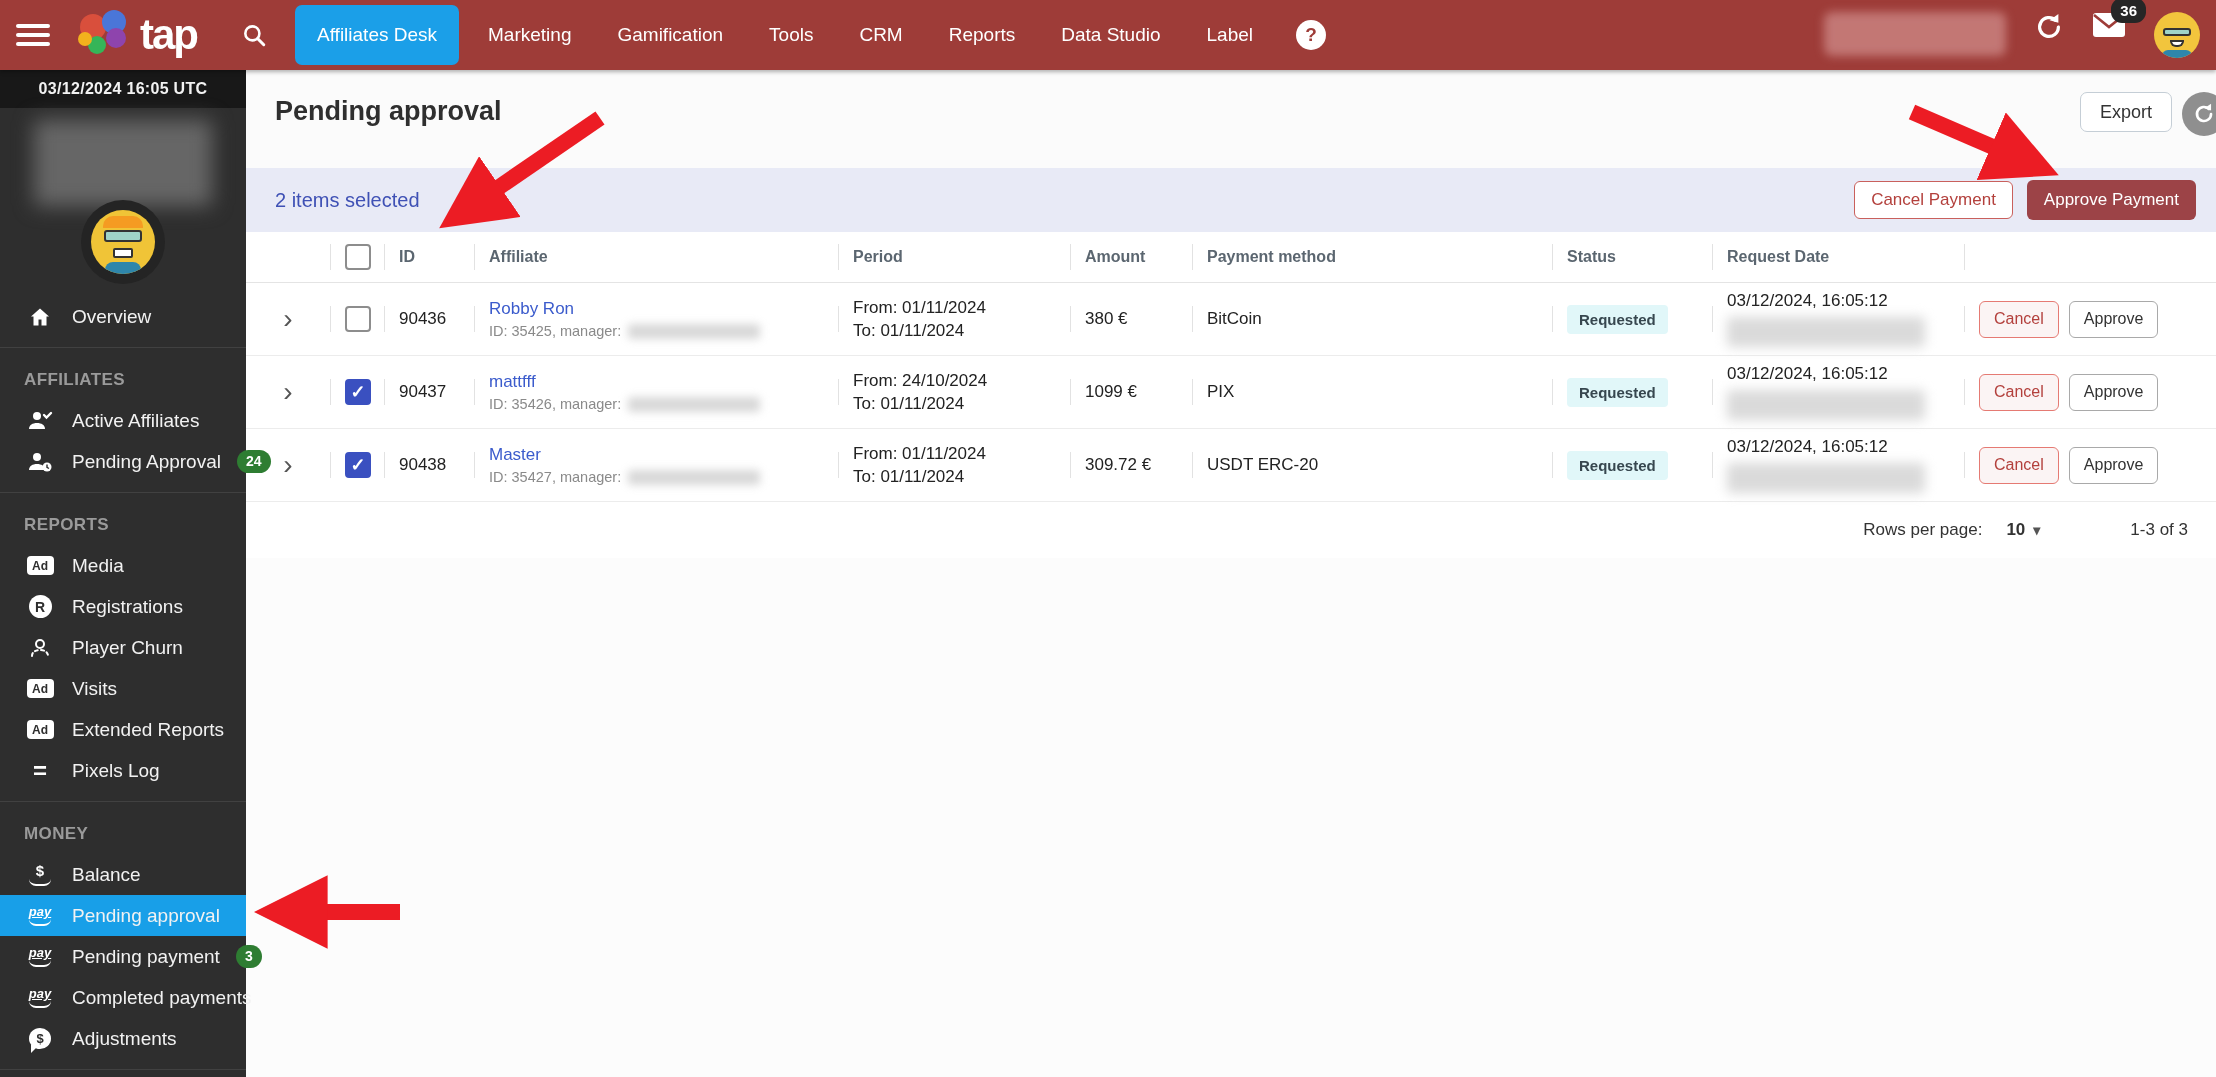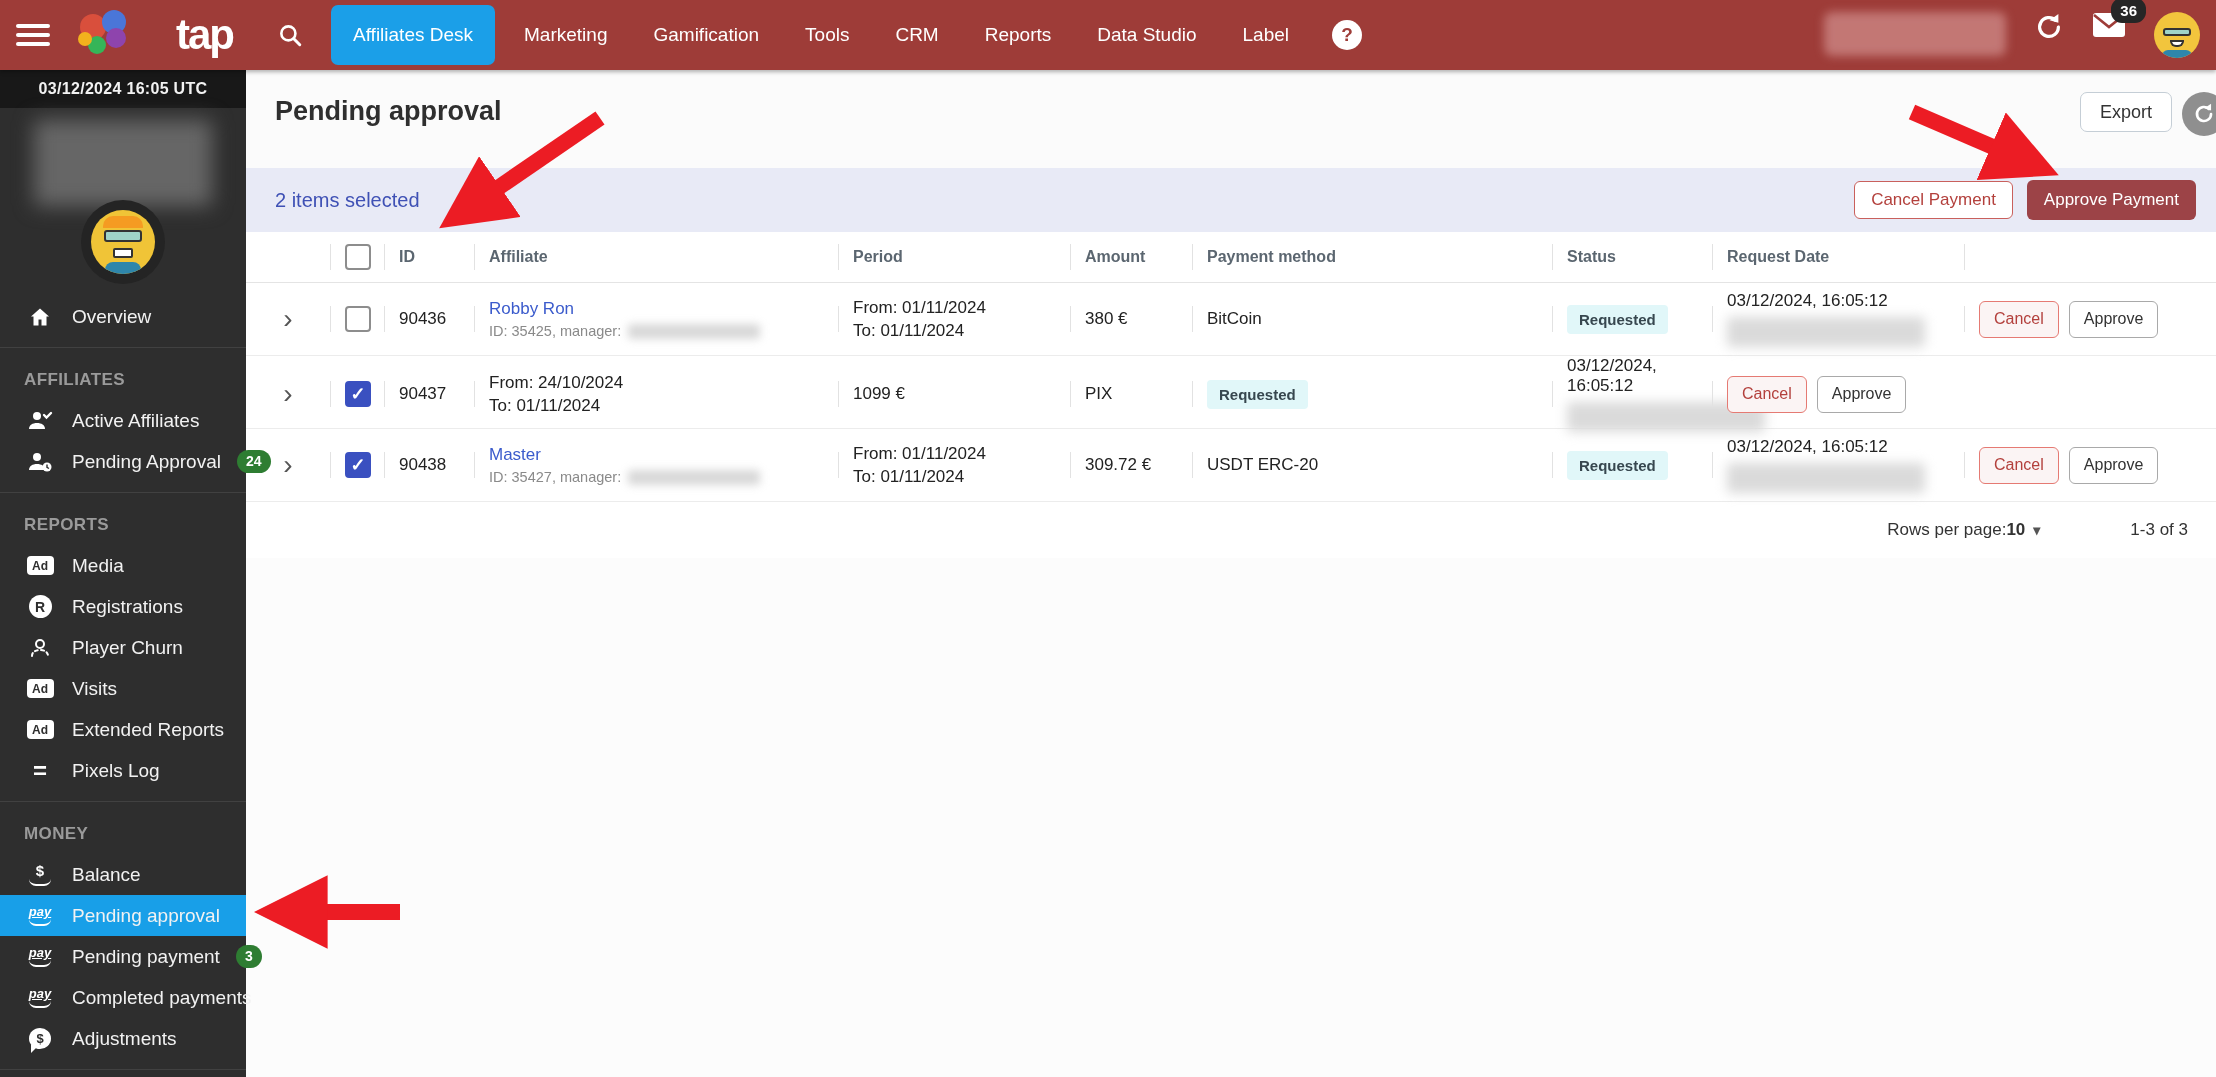--- a/index.html
+++ b/index.html
@@ -14,21 +14,21 @@
   .hamburger { margin-left:16px; width:34px; display:flex; flex-direction:column; gap:5px; cursor:pointer; }
   .hamburger i { display:block; height:4px; background:#fff; border-radius:2px; }
   .brand { display:flex; align-items:center; margin-left:26px; gap:4px; }
   .brand-logo { position:relative; width:60px; height:58px; }
   .brand-logo i { position:absolute; border-radius:50%; }
   .bl1 { width:26px; height:26px; background:#d94f3c; left:4px; top:8px; }
   .bl2 { width:24px; height:24px; background:#4a76d8; left:26px; top:4px; }
   .bl3 { width:20px; height:20px; background:#8e44ad; left:30px; top:22px; }
   .bl4 { width:18px; height:18px; background:#35b558; left:12px; top:30px; }
   .bl5 { width:14px; height:14px; background:#f2b21d; left:2px; top:26px; }
-  .brand-text { font-size:42px; font-weight:bold; letter-spacing:-2px;margin-left:36px; }
+  .brand-text { font-size:42px; font-weight:bold; letter-spacing:-2px; }
   .nav-search { margin-left:44px; display:flex; align-items:center; }
   .nav-tabs { display:flex; align-items:center; margin-left:22px; height:70px; }
   .nav-tab { padding:0 23px; font-size:19px; height:70px; display:flex; align-items:center; cursor:pointer; white-space:nowrap; }
   .nav-tab.active { background:#1b9fe8; height:60px; border-radius:7px; margin:0 6px; padding:0 22px; }
   .help-circle { width:30px; height:30px; border-radius:50%; background:#fff; color:#9e3c38;
                  font-weight:bold; font-size:19px; display:flex; align-items:center; justify-content:center; margin-left:20px; }
   .nav-right { margin-left:auto; display:flex; align-items:flex-start; gap:28px; padding-right:16px; }
   .nav-search-blur { width:182px; height:44px; border-radius:8px; background:rgba(240,190,190,.45); filter:blur(5px); }
   .icon-btn { display:flex; align-items:center; justify-content:center; cursor:pointer; }
   .mail-wrap { position:relative; }
@@ -111,21 +111,21 @@
   .status-badge { display:inline-block; background:#e1f7f9; color:#37474f; font-weight:bold; font-size:15px;
                   padding:6px 12px; border-radius:4px; }
   .blur-pill2 { width:198px; height:30px; background:#dadada; filter:blur(6px); border-radius:4px; margin-top:6px; }
   .actions { display:flex; gap:10px; }
   .btn-cancel { height:37px; padding:0 14px; border:1px solid #e57a73; color:#b3403c; background:#fbf4f4;
                 border-radius:6px; font-size:16px; cursor:pointer; font-family:inherit; }
   .btn-approve { height:37px; padding:0 14px; border:1px solid #a9a9a9; color:#333; background:#fff;
                  border-radius:6px; font-size:16px; cursor:pointer; font-family:inherit; }
   .tfoot { height:56px; display:flex; align-items:center; justify-content:flex-end; font-size:17px; color:#333;
            padding-right:28px; background:#fff; }
-  .rpp-label { color:#333; }
+  .rpp-label { margin-right:24px; color:#333; }
   .rpp-value { display:flex; align-items:center; gap:8px; cursor:pointer;font-weight:bold; }
   .caret { font-size:14px; color:#555; }
   .range { margin-left:90px; }
 
   
   .arrows { position:absolute; inset:0; width:2216px; height:1077px; pointer-events:none; z-index:50; }
 </style>
 </head>
 <body>
 
@@ -389,20 +389,27 @@
 
       <div class="trow drow">
         <div class="cell chev-cell">
             <span class="chevron">›</span>
           </div>
         <div class="cell sep">
             <span class="cbx checked"></span>
           </div>
         <div class="cell sep">90437</div>
         <div class="cell sep">
+          <div class="aff-link">mattfff</div>
+          <div class="sub">
+              <span>ID: 35426, manager:</span>
+              <span class="blur-pill"></span>
+            </div>
+        </div>
+        <div class="cell sep">
           <div class="period-line">From: 24/10/2024</div>
           <div class="period-line">To: 01/11/2024</div>
         </div>
         <div class="cell sep">1099 €</div>
         <div class="cell sep">PIX</div>
         <div class="cell sep"><span class="status-badge">Requested</span></div>
         <div class="cell sep">
           <div>03/12/2024, 16:05:12</div>
           <div class="blur-pill2"></div>
         </div>

